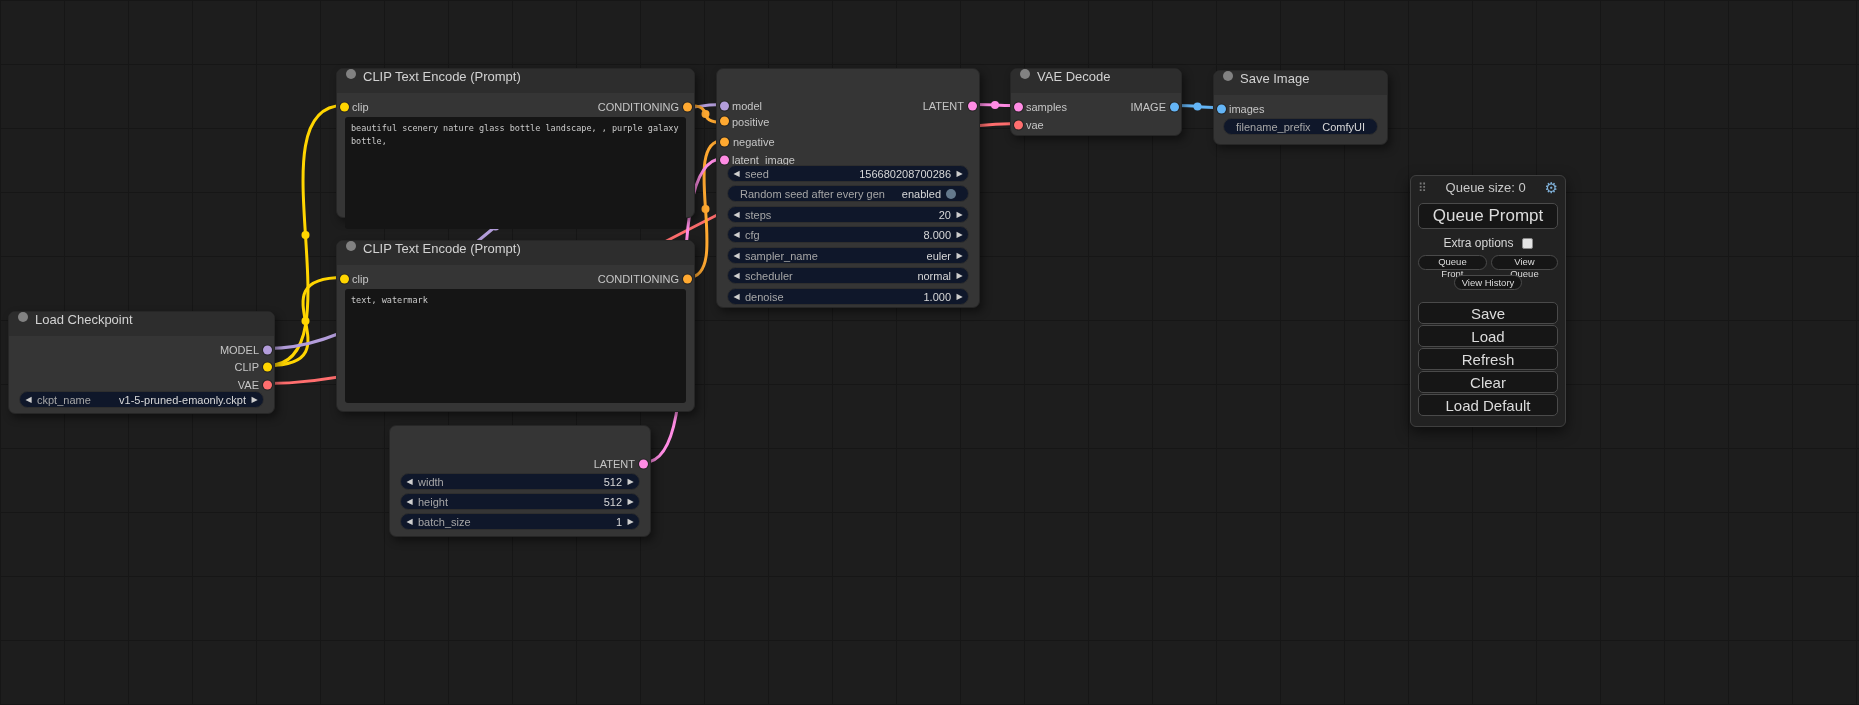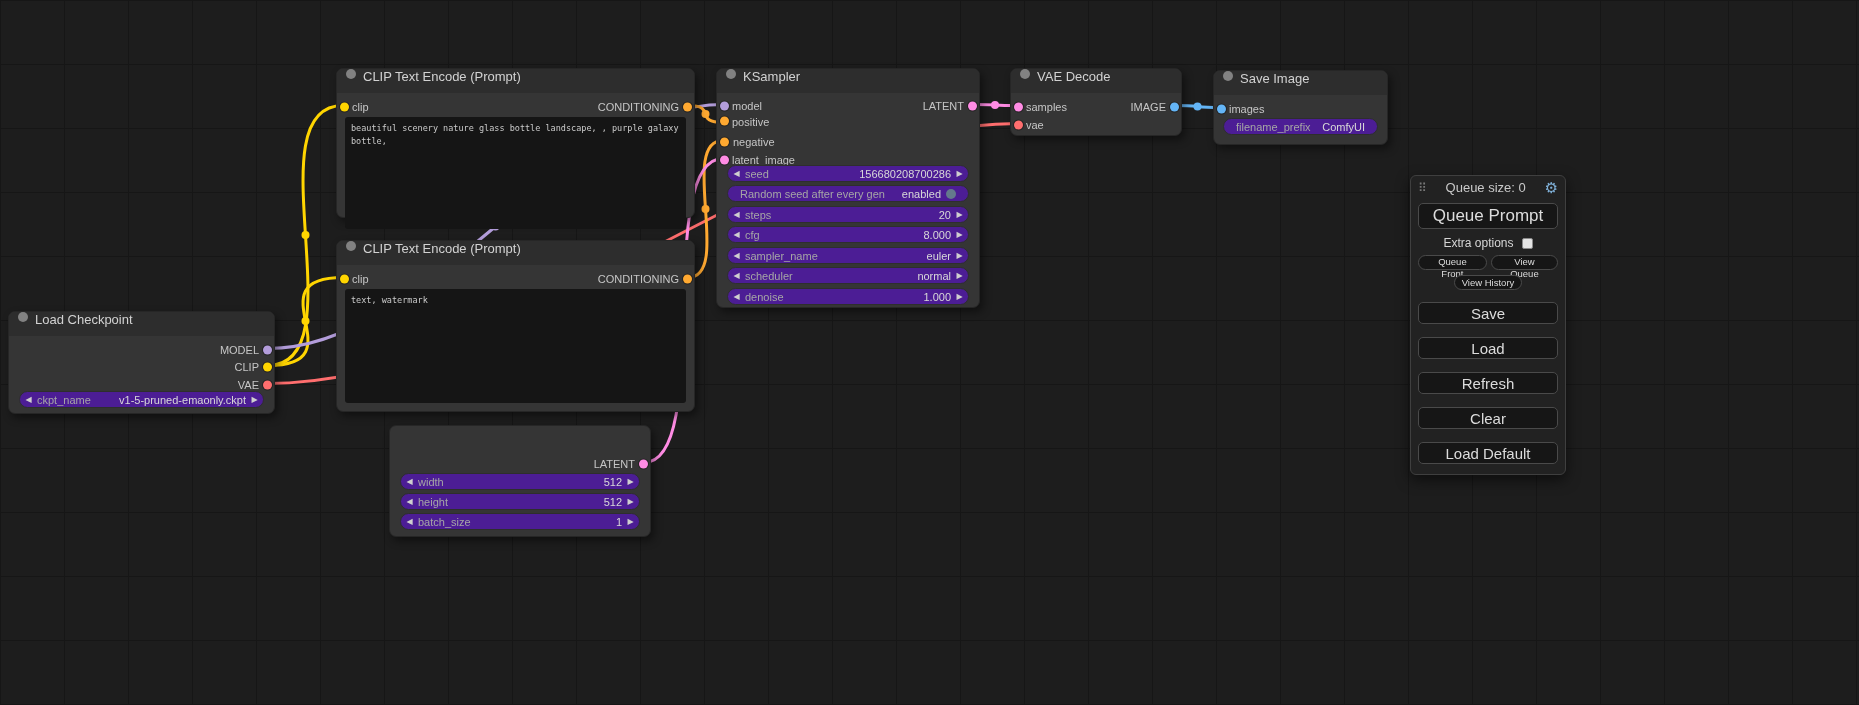--- a/index.html
+++ b/index.html
@@ -36,21 +36,21 @@
   .slot.in  { left:0;  padding-left:15px; }
   .slot.out { right:0; padding-right:15px; }
   .sdot { position:absolute; width:9px; height:9px; border-radius:50%; top:50%;
           transform:translateY(-50%); box-shadow:0 0 0 1px rgba(0,0,0,.35); }
   .slot.in  .sdot { left:2.5px; }
   .slot.out .sdot { right:2.5px; }
   .slabel { font-size:11px; color:#c6c6c6; white-space:nowrap; }
 
   .widget {
     position:absolute; left:10px; right:10px; height:17px;
-    background:#4c1d95; border:1px solid #2e2e2e; border-radius:9px;
+    background:#0f172a; border:1px solid #2e2e2e; border-radius:9px;
     display:flex; align-items:center; font-size:11px; overflow:hidden;justify-content:space-between;
   }
   .warrow { width:17px; text-align:center; color:#cfcfcf; font-size:8px; line-height:15px; flex:0 0 auto; cursor:pointer; }
   .wlabel { color:#a6a6a6; white-space:nowrap; }
   .wvalue { margin-left:auto; color:#d8d8d8; white-space:nowrap; }
   .widget.noarrow { padding:0 12px; }
   .knob { width:10px; height:10px; border-radius:50%; background:#64798c; margin-left:5px; flex:0 0 auto; }
 
   .textwidget {
     position:absolute; left:8px; right:8px;
@@ -75,21 +75,21 @@
     background:#161616; border:1px solid #4a4a4a; border-radius:5px;
     color:#dcdcdc; text-align:center;
   }
   .btn.qp  { height:26px; font-size:17px; margin-top:4px; }
   .extra-row { display:flex; justify-content:center; align-items:center; gap:8px;
                margin-top:7px; font-size:12px; color:#d5d5d5; }
   .checkbox { width:11px; height:11px; background:#e4e4e4; border:1px solid #8a8a8a;
               border-radius:2px; cursor:pointer; }
   .small-row { display:flex; justify-content:center; gap:4px; margin-top:5px; }
   .btn.sm { height:15px; font-size:9.5px; line-height:12px; padding:0 7px; border-radius:8px; }
-  .btn.big { height:22px; font-size:15px; margin-top:13px; }
+  .btn.big { height:22px; font-size:15px; margin-top:1px; }
   .btn.big.first { margin-top:12px; }
 </style>
 </head>
 <body>
 
 <svg id="wires" width="1859" height="705">
   <path class="wire" d="M 268 365.5 C 360 365.5, 251 105.5, 343 105.5" style="stroke: rgb(255, 213, 0);"></path>
   <path class="wire" d="M 268 365.5 C 360 365.5, 251 277.5, 343 277.5" style="stroke: rgb(255, 213, 0);"></path>
   <path class="wire" d="M 268 348.5 C 430 348.5, 561 104.5, 723 104.5" style="stroke: rgb(179, 157, 219);"></path>
   <path class="wire" d="M 268 383.5 C 520 383.5, 765 123.5, 1017 123.5" style="stroke: rgb(255, 110, 110);"></path>
@@ -187,24 +187,20 @@
   </div>
   <div class="widget" style="top:87px;">
     <span class="warrow">◀</span>
     <span class="wlabel">batch_size</span>
     <span class="wvalue">1</span>
     <span class="warrow">▶</span>
   </div>
 </div>
 
 <div class="node" style="left:716px; top:68px; width:264px; height:240px;">
-  <div class="ntitle">
-    <span class="ndot"></span>
-    <span class="ntext">KSampler</span>
-  </div>
   <div class="slot in" style="top:29px;">
     <span class="sdot" style="background: rgb(179, 157, 219);"></span>
     <span class="slabel">model</span>
   </div>
   <div class="slot in" style="top:44px;align-items:flex-end;">
     <span class="sdot" style="background: rgb(255, 169, 49);"></span>
     <span class="slabel">positive</span>
   </div>
   <div class="slot in" style="top:65px;padding-left:16px;">
     <span class="sdot" style="background: rgb(255, 169, 49);"></span>

